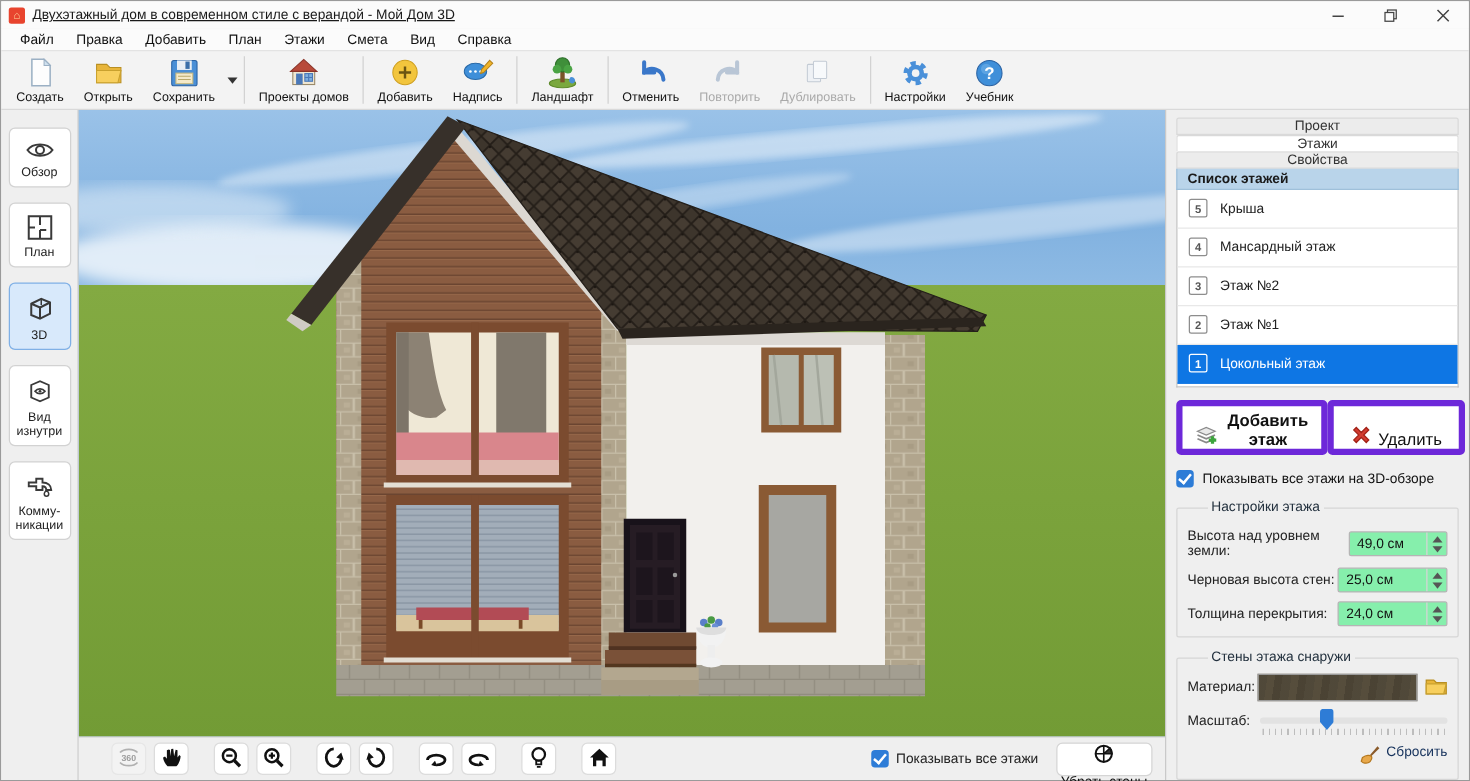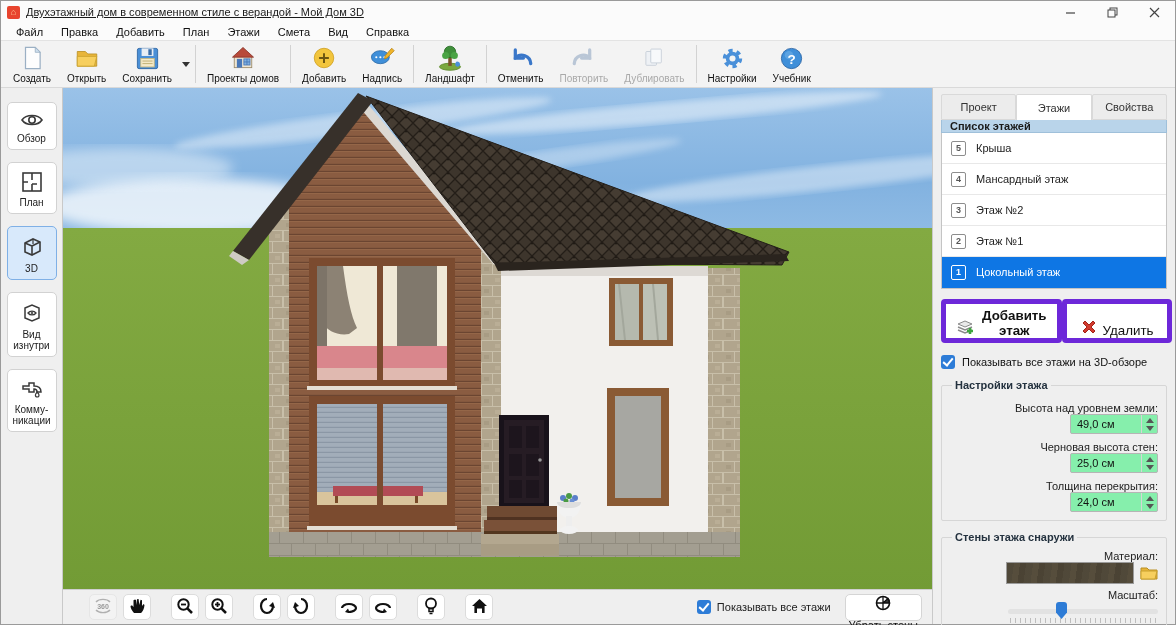--- a/index.html
+++ b/index.html
@@ -47,42 +47,42 @@
   .vlabelbtn { height:27px; background:#fff; border:1px solid #d5d5d5; border-radius:5px; display:flex; align-items:center; gap:6px; padding:0 3px; font-size:11px; color:#111; white-space:nowrap;flex-direction:column; }
   .spacer { flex:1; }
 
   
   .cbx { width:14px; height:14px; background:#2d7cd7; border-radius:3px; position:relative; flex:0 0 auto; }
   .cbx::after { content:""; position:absolute; left:4px; top:1px; width:4px; height:8px; border:solid #fff; border-width:0 2px 2px 0; transform:rotate(40deg); }
   .cbxrow { display:flex; align-items:center; gap:6px; }
 
   
   .rpanel { width:243px; background:#efefef; border-left:1px solid #c9c9c9; padding:4px 8px 0; flex:0 0 auto; display:flex; flex-direction:column; font-size:11px; }
-  .tabs { display:flex; margin-top:2px; }
+  .tabs { display:flex; margin-top:2px;flex-direction:column; }
   .tab { flex:1; height:26px; background:#f1f1f1; border:1px solid #d9d9d9; border-bottom:none; display:flex; align-items:center; justify-content:center; color:#333; border-radius:2px 2px 0 0; }
   .tab.active { background:#fff; font-weight:normal; position:relative; z-index:2; }
   .tab:not(.active) { border-bottom:1px solid #d9d9d9; background:#ececec; }
   .listheader { height:19px; background:#b9d4ea; border:1px solid #9fc0da; border-top:none; display:flex; align-items:center; padding-left:8px; font-weight:bold; color:#1a1a1a; }
   .floorlist { background:#fff; border:1px solid #c4c4c4; border-top:none; height:183px; display:flex; flex-direction:column; }
   .floorrow { height:31px; display:flex; align-items:center; gap:10px; padding-left:9px; border-bottom:1px solid #e8e8e8; color:#222; }
   .floorrow.selected { background:#0e76e4; color:#fff; border-bottom-color:#0e76e4; }
   .layericon { position:relative; width:15px; height:15px; border:1.6px solid #8d8d8d; border-radius:2px; background:#fff; font-size:9px; font-weight:bold; color:#555; display:flex; align-items:center; justify-content:center; flex:0 0 auto; }
   .layericon::before { content:""; position:absolute; left:-5px; top:2px; width:13px; height:13px; border:1.4px solid #b5b5b5; border-radius:2px; z-index:-1; background:#f4f4f4; }
   .floorrow.selected .layericon { border-color:#fff; color:#fff; background:#0e76e4; }
   .floorrow.selected .layericon::before { border-color:#cfe3fa; background:#0e76e4; }
 
   .rowbtns { display:flex; justify-content:space-between; margin-top:10px; }
   .pbtn { background:#fff; border:5px solid #6d28d9; border-radius:4px; height:44px; display:flex; align-items:flex-end; gap:6px; padding:0 10px; font-weight:bold; color:#111; }
   .pbtn.del { font-weight:normal; padding:0 14px; }
 
   .rchk { margin-top:12px; display:flex; align-items:center; gap:7px; color:#111; }
 
   fieldset { border:1px solid #d6d6d6; border-radius:2px; margin-top:10px; padding:4px 8px 8px; }
-  legend { font-weight:bold; color:#24323f; padding:0 3px; margin-left:2px; }
-  .frow { display:flex; align-items:flex-end; justify-content:space-between; margin-top:7px;flex-direction:column; }
+  legend { font-weight:normal; color:#24323f; padding:0 3px; margin-left:16px; }
+  .frow { display:flex; align-items:center; justify-content:space-between; margin-top:7px; }
   .flabel { color:#222; }
   .spin { width:88px; height:20px; background:#86efac; border:1px solid #b5b5b5; border-radius:2px; display:flex; align-items:center; }
   .spinval { flex:1; padding-left:6px; color:#111; }
   .spinarrows { width:16px; height:100%; border-left:1px solid #d5d5d5; display:flex; flex-direction:column; align-items:center; justify-content:center; gap:3px; }
   .arr-up { width:0; height:0; border-left:4px solid transparent; border-right:4px solid transparent; border-bottom:5px solid #555; }
   .arr-dn { width:0; height:0; border-left:4px solid transparent; border-right:4px solid transparent; border-top:5px solid #555; }
 
   .matswatch { width:128px; height:22px; border:1px solid #9b9b9b;
     background:repeating-linear-gradient(98deg,#8f8879 0 7px,#99917f 7px 13px,#857d6e 13px 19px),#8f8879; background-blend-mode:multiply; }
   .slider { position:relative; width:150px; height:22px; }

